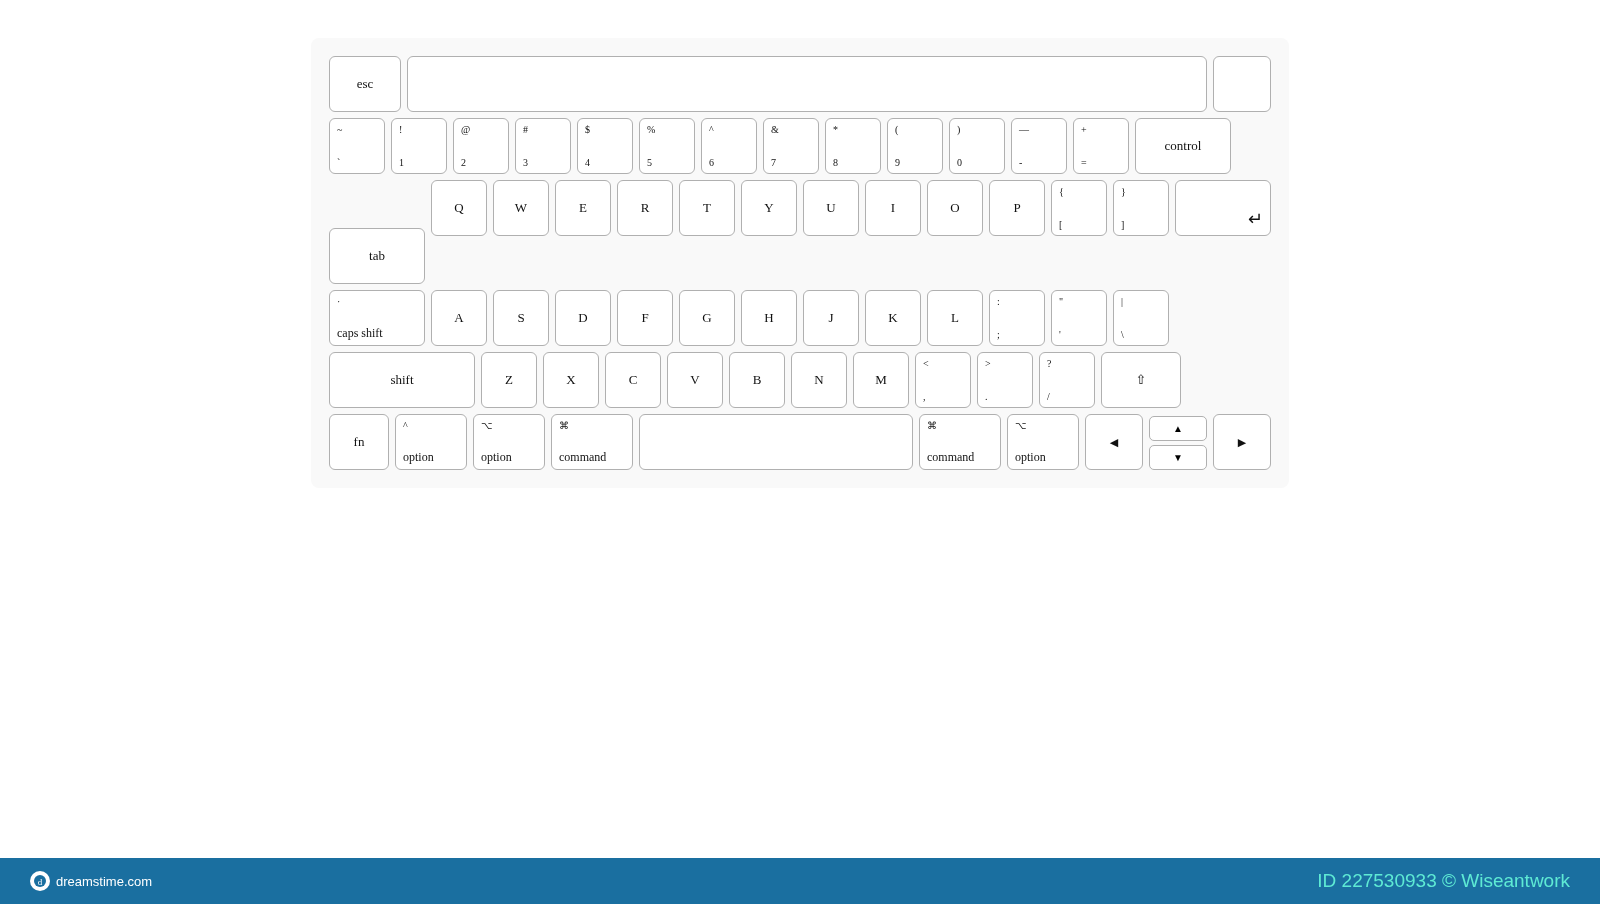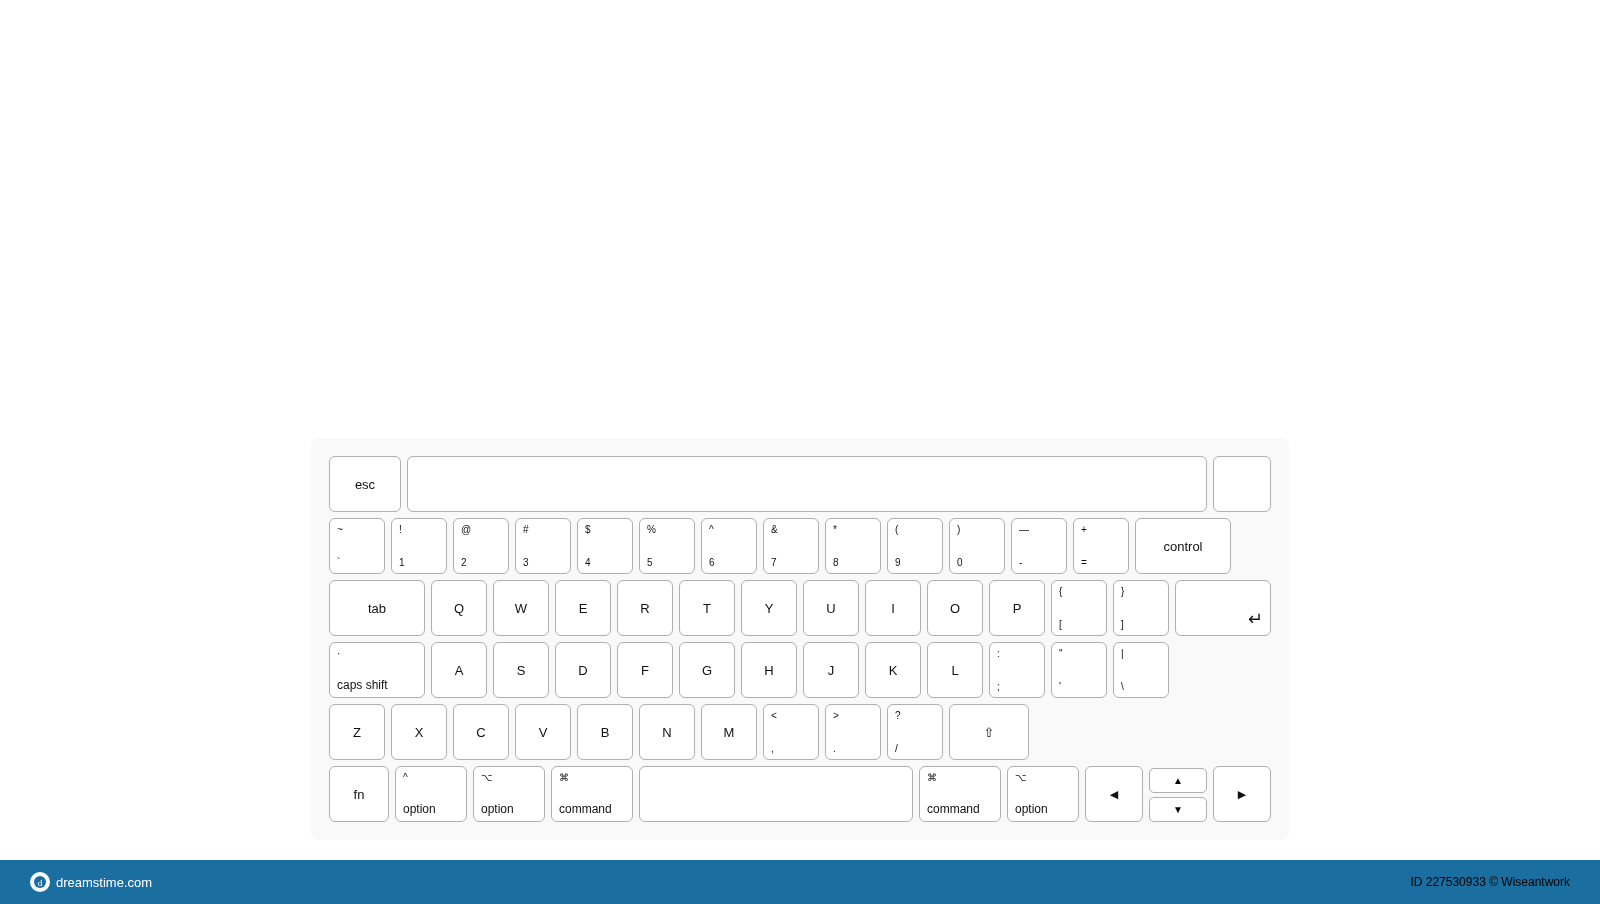--- a/index.html
+++ b/index.html
@@ -12,22 +12,23 @@
       min-height: 904px;
       font-family: -apple-system, BlinkMacSystemFont, 'Helvetica Neue', Arial, sans-serif;
     }
 
     .page-wrapper {
       display: flex;
       flex-direction: column;
       align-items: center;
       width: 100%;
       flex: 1;
-      justify-content: flex-end;
-      padding: 58px 0 20px;
+      justify-content: flex-start;
+      padding: 38px 0 20px;
+      font-family: Liberation Serif, serif;
     }
 
     .keyboard {
       display: flex;
       flex-direction: column;
       gap: 6px;
       padding: 18px 18px;
       background: #f9f9f9;
       border-radius: 8px;
     }
@@ -76,21 +77,21 @@
     .key .main-label {
       font-size: 12px;
       line-height: 1.2;
       margin: auto 0 0 0;
     }
 
     
     .key-esc { min-width: 72px; }
     .key-f-bar { flex: 1; min-width: 0; height: 56px; }
     .key-power { min-width: 58px; }
-    .key-tab { min-width: 96px; }
+    .key-tab { min-width: 96px; margin-top: 48px; }
     .key-delete { min-width: 96px; }
     .key-capslock { min-width: 96px; }
     .key-enter { min-width: 96px; height: 56px; position: relative; }
     .key-shift-l { min-width: 146px; }
     .key-shift-r { min-width: 80px; }
     .key-fn { min-width: 60px; }
     .key-control { min-width: 72px; }
     .key-option-l { min-width: 72px; }
     .key-command-l { min-width: 82px; }
     .key-space { flex: 1; min-width: 0; }
@@ -283,20 +284,23 @@
         <span class="top-label">"</span>
         <span class="bottom-label">'</span>
       </div>
       <div class="key">
         <span class="top-label">|</span>
         <span class="bottom-label">\</span>
       </div>
     </div>
 
     <div class="key-row">
+      <div class="key key-shift-l">
+        <span class="center-label">shift</span>
+      </div>
       <div class="key">
           <span class="center-label">Z</span>
         </div>
       <div class="key">
           <span class="center-label">X</span>
         </div>
       <div class="key">
           <span class="center-label">C</span>
         </div>
       <div class="key">
@@ -372,14 +376,14 @@
 <div class="footer-bar">
   <div style="display:flex;align-items:center;gap:6px;color:white;font-size:13px;">
     <span style="width:20px;height:20px;border-radius:50%;background:#fff;display:inline-flex;align-items:center;justify-content:center;">
       <svg width="14" height="14" viewBox="0 0 14 14">
           <circle cx="7" cy="7" r="6" fill="#1a6fa0"></circle>
           <text x="7" y="11" text-anchor="middle" font-size="9" fill="white" font-family="serif">d</text>
         </svg>
     </span>
     <span>dreamstime.com</span>
   </div>
-  <div style="color:#000000;font-size:12px;">ID 227530933 © Wiseantwork</div>
+  <div style="color:#5eead4;font-size:19px;">ID 227530933 © Wiseantwork</div>
 </div>
 
 </body></html>

